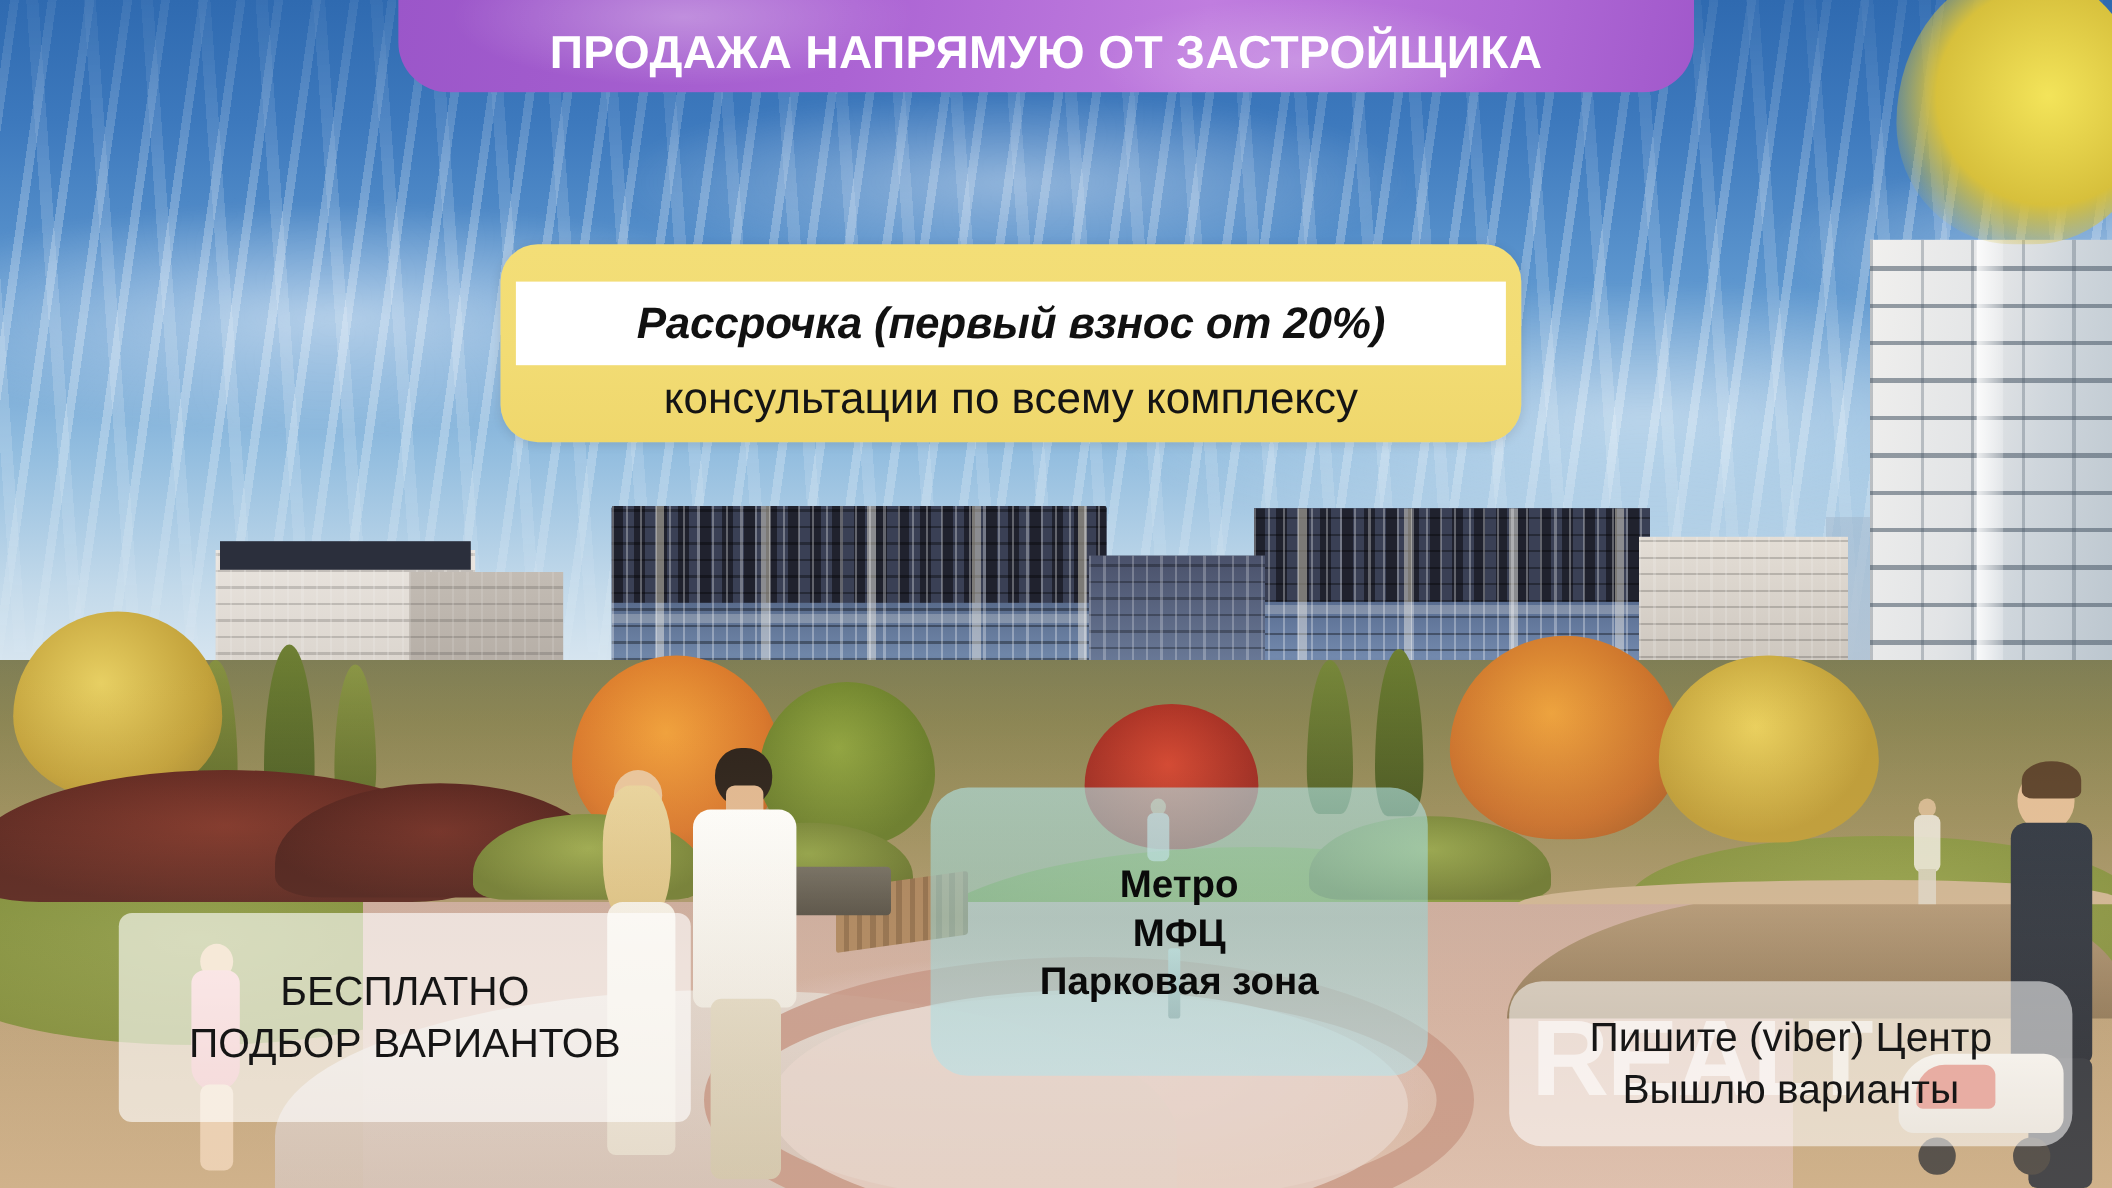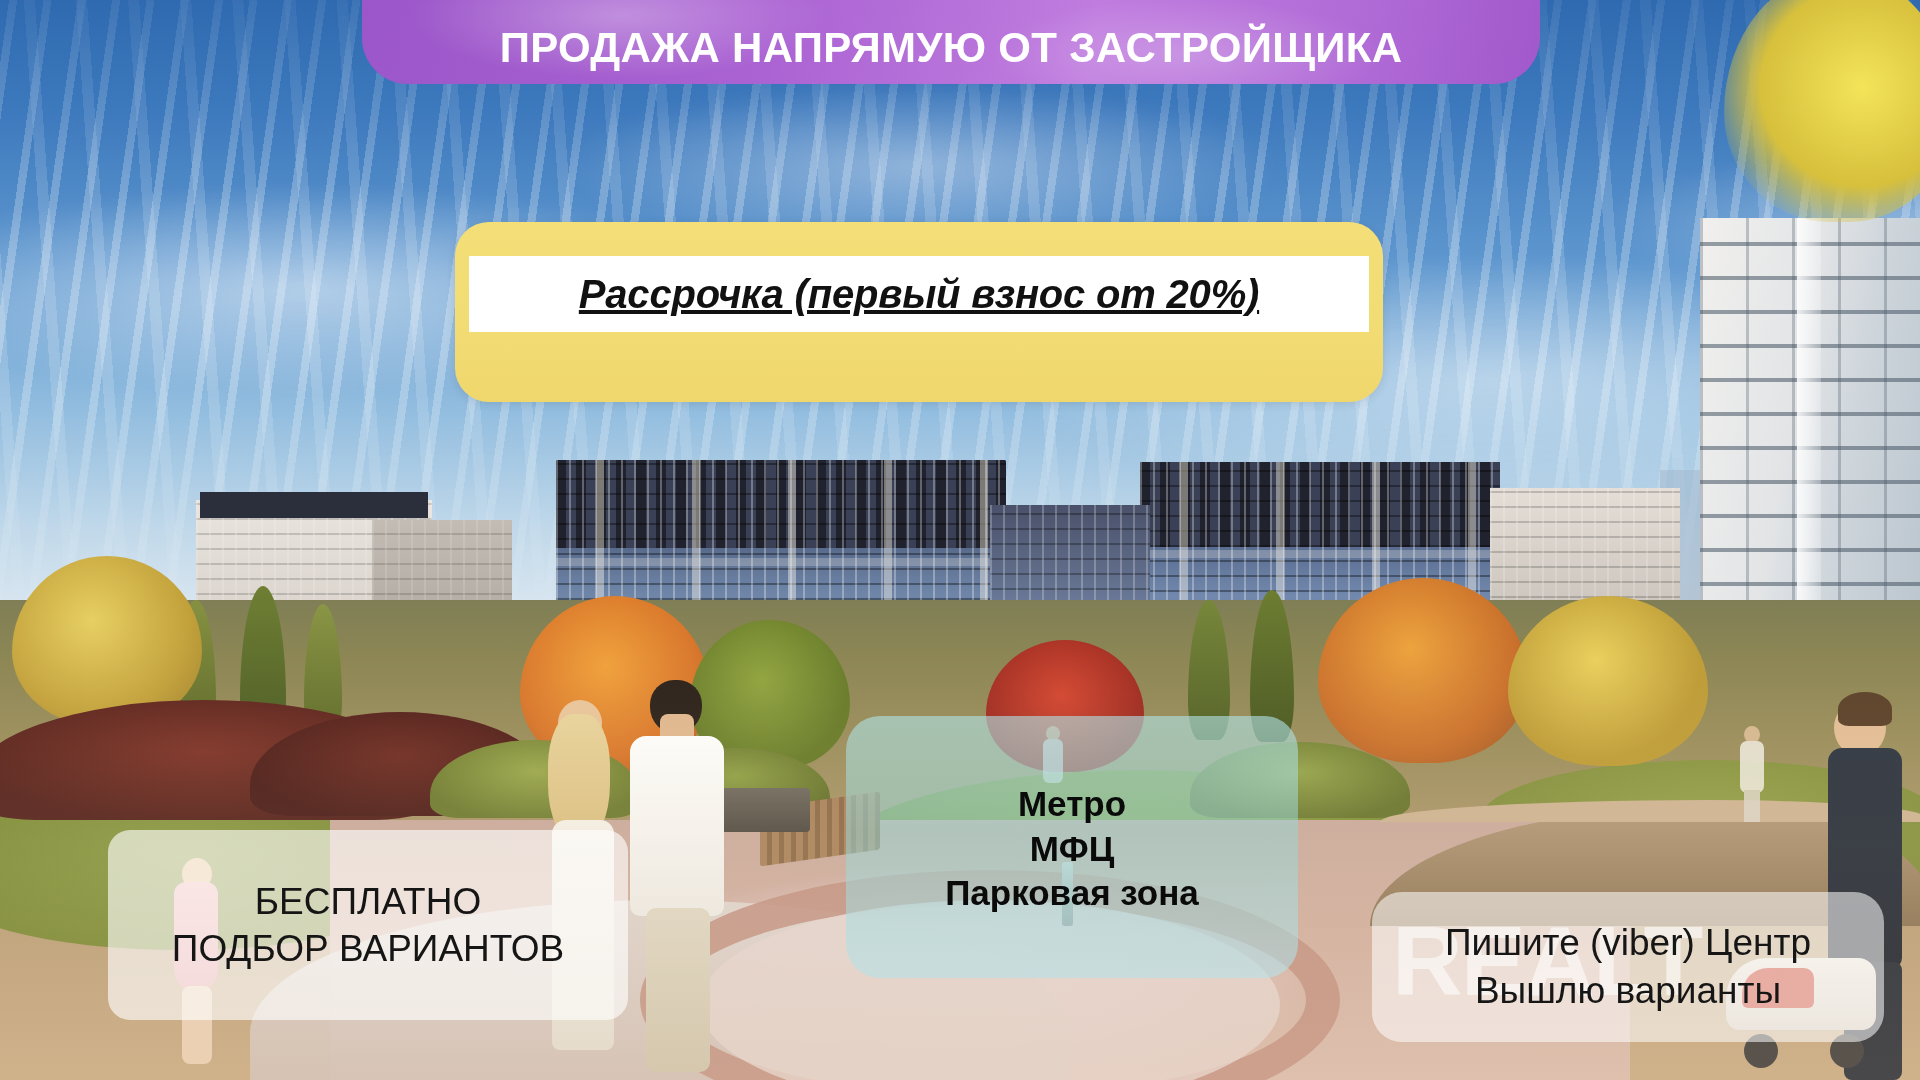--- a/index.html
+++ b/index.html
@@ -103,41 +103,41 @@
     background:linear-gradient(180deg,#f3de77 0%,#f2dc74 55%,#efd76c 100%);
     box-shadow:0 2px 10px rgba(0,0,0,.10);
     display:flex; flex-direction:column; align-items:center;
   }
   .card-yellow-strip {
     position:absolute; left:14px; right:14px; top:34px; height:76px;
     background:#ffffff; display:flex; align-items:center; justify-content:center;
   }
   .card-yellow-strip-text {
     color:#111111; font-size:40px; font-weight:700; font-style:italic;
-    white-space:nowrap; letter-spacing:-.2px;text-decoration:underline;
+    white-space:nowrap; letter-spacing:-.2px;
   }
   .card-yellow-sub {
     position:absolute; left:0; right:0; top:118px; text-align:center;
     color:#141414; font-size:40px; font-weight:400; white-space:nowrap;
   }
 
   
   .card-teal {
     position:absolute; left:846px; top:716px; width:452px; height:262px;
     border-radius:34px;
     background:linear-gradient(180deg, rgba(176,226,228,.62) 0%, rgba(150,214,214,.52) 45%, rgba(182,226,233,.60) 100%);
     display:flex; flex-direction:column; align-items:center; justify-content:center;
     gap:2px; padding-top:4px;
   }
   .card-teal .ln { color:#0a0a0a; font-weight:700; font-size:35px; white-space:nowrap; line-height:1.22; }
 
   
   .card-white {
     position:absolute; left:108px; top:830px; width:520px; height:190px;
-    border-radius:22px;
+    border-radius:12px;
     background:rgba(255,255,255,.62);
     display:flex; flex-direction:column; align-items:center; justify-content:center;
   }
   .card-white .ln { color:#151515; font-weight:400; font-size:37px; white-space:nowrap; line-height:1.28; }
 
   
   .card-contact {
     position:absolute; left:1372px; top:892px; width:512px; height:150px;
     border-radius:30px;
     background:rgba(255,255,255,.55);
@@ -326,20 +326,21 @@
   </div>
 
   <div class="banner-top">
     <div class="banner-top-text">ПРОДАЖА НАПРЯМУЮ ОТ ЗАСТРОЙЩИКА</div>
   </div>
 
   <div class="card-yellow">
     <div class="card-yellow-strip">
       <div class="card-yellow-strip-text">Рассрочка (первый взнос от 20%)</div>
     </div>
+    <div class="card-yellow-sub">консультации по всему комплексу</div>
   </div>
 
   <div class="card-teal">
     <div class="ln">Метро</div>
     <div class="ln">МФЦ</div>
     <div class="ln">Парковая зона</div>
   </div>
 
   <div class="card-white">
     <div class="ln">БЕСПЛАТНО</div>

